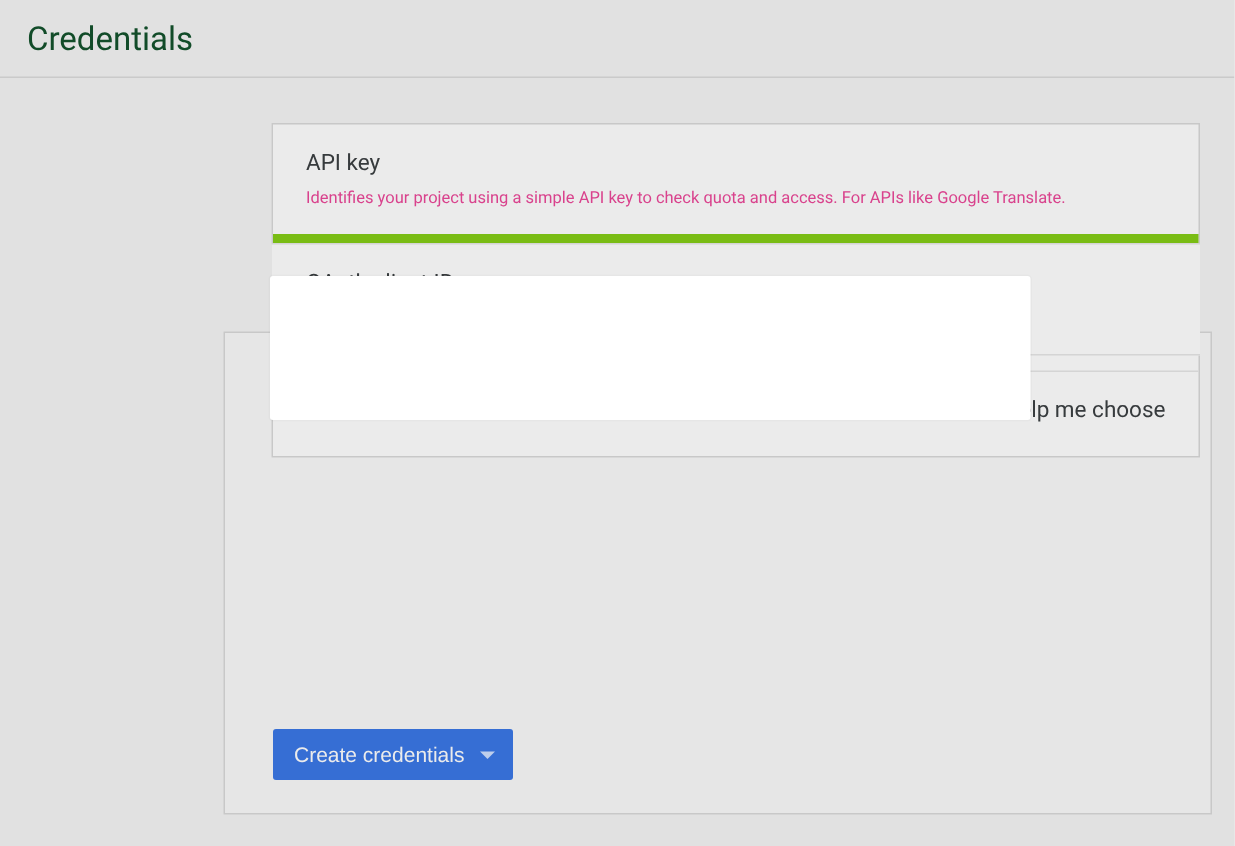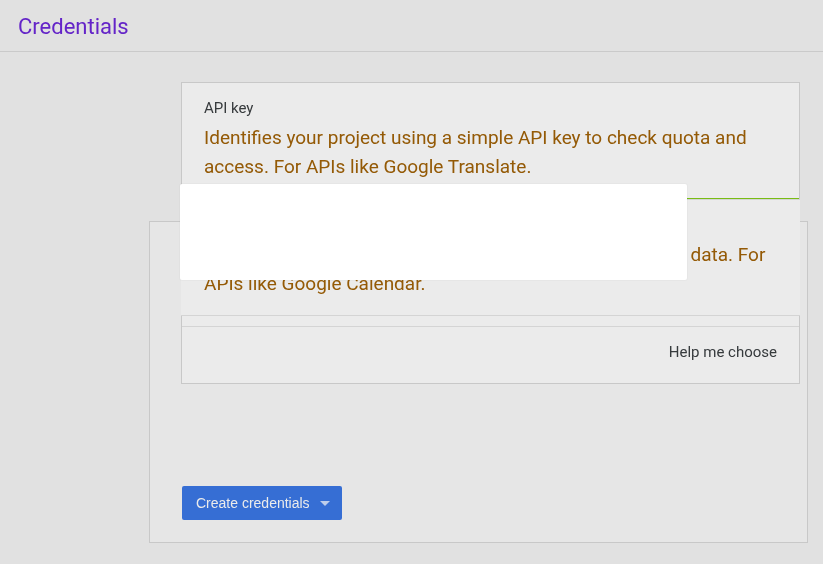--- a/index.html
+++ b/index.html
@@ -18,21 +18,21 @@
     z-index: 5;
     pointer-events: none;
   }
   .header {
     padding: 14px 18px 12px;
     border-bottom: 1px solid #dcdcdc;
   }
   .header h1 {
     font-size: 22px;
     font-weight: 400;
-    color: #6d28d9;
+    color: #14532d;
   }
   .content-card {
     position: absolute;
     left: 149px;
     top: 221px;
     width: 659px;
     height: 322px;
     background: #fafafa;
     border: 1px solid #d9d9d9;
   }
@@ -63,32 +63,32 @@
     position: absolute;
     left: 181px;
     top: 82px;
     width: 619px;
     background: #fff;
     border: 1px solid #d9d9d9;
     z-index: 2;
   }
   .item {
     padding: 16px 22px;
-    border-bottom: 1px solid #84cc16;
+    border-bottom: 6px solid #84cc16;
   }
   .item:last-child { border-bottom: none; }
   .item-title {
     font-size: 15px;
     color: #3c4043;
     margin-bottom: 6px;
     font-weight: 400;
   }
   .item-desc {
-    font-size: 19px;
-    color: #a16207;
+    font-size: 11px;
+    color: #ec4899;
     line-height: 1.55;
   }
   .item.sep-above {
     border-top: 1px solid #e6e6e6;
     margin-top: 10px;
     text-align: right;
   }
   
   .item.highlight {
     position: relative;

